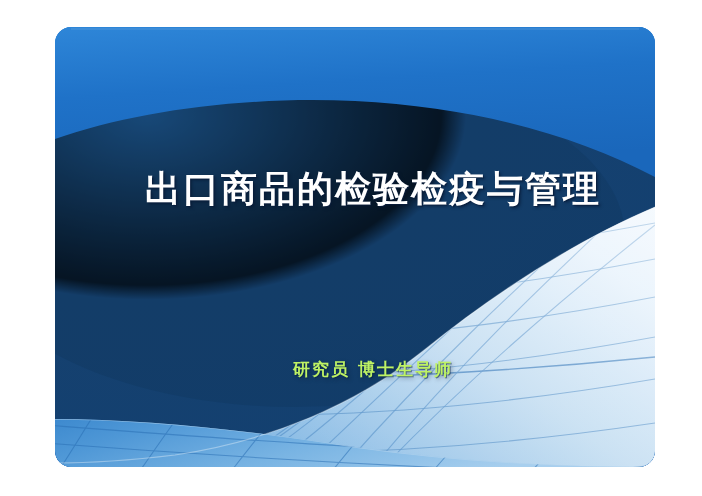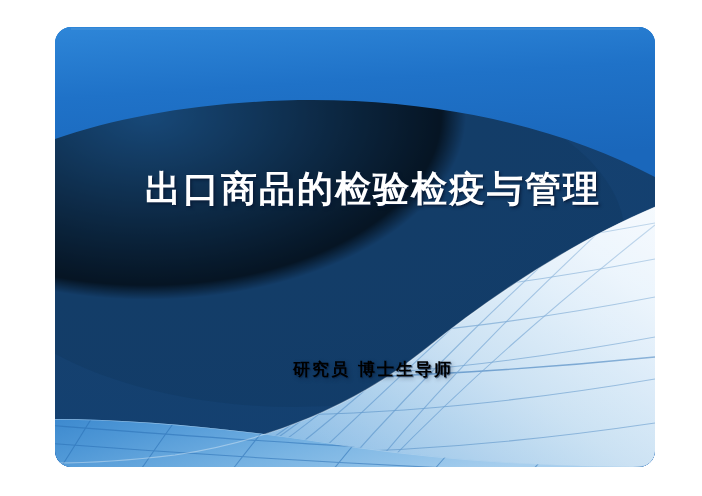--- a/index.html
+++ b/index.html
@@ -85,21 +85,21 @@
     text-shadow: 1px 1px 0 rgba(10,35,70,0.6), 2px 2px 4px rgba(5,20,45,0.45);
     white-space: nowrap;
   }
 
   .slide-role {
     position: absolute;
     left: 0;
     top: 330px;
     width: 600px;
     text-align: center;
-    color: #000000;
+    color: #bef264;
     font-size: 17px;
     line-height: 24px;
     letter-spacing: 2px;
     font-weight: 700;
     font-family: "DejaVu Sans", "Liberation Sans", sans-serif;
     text-shadow: 1px 1px 0 rgba(10,35,70,0.55), 2px 2px 4px rgba(5,20,45,0.4);
     white-space: nowrap;
   }
 </style>
 </head>

